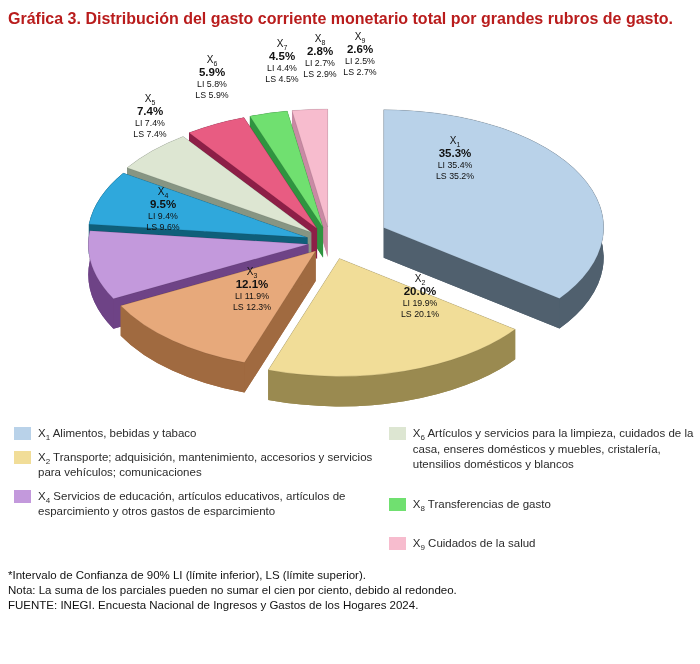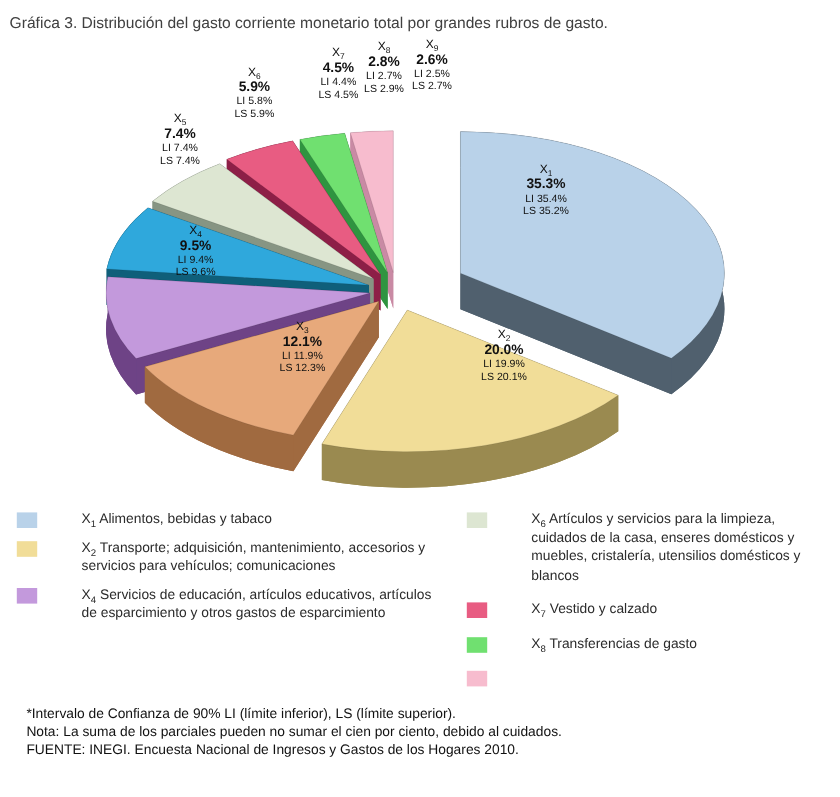--- a/index.html
+++ b/index.html
@@ -3,41 +3,41 @@
 <meta charset="utf-8">
 <style>
   html,body{margin:0;padding:0;background:#ffffff;}
   body{
     width:700px;height:664px;overflow:hidden;
     font-family:"Liberation Sans","DejaVu Sans",sans-serif;
     color:#1a1a1a;
   }
   .page{width:700px;height:664px;position:relative;}
   .chart-title{
-    font-size:13px;font-weight:normal;color:#404040;
+    font-size:16px;font-weight:bold;color:#b91c1c;
     padding:10px 8px 0 8px;line-height:18px;
   }
   .pie-wrap{width:700px;height:392px;margin-top:4px;position:relative;}
   svg text{font-family:"Liberation Sans","DejaVu Sans",sans-serif;}
   .legend{
     display:flex;flex-direction:row;align-items:flex-start;
     padding:2px 6px 0 14px;
   }
   .legend-col{display:flex;flex-direction:column;}
   .legend-col.left{width:364px;gap:8px;}
-  .legend-col.right{width:308px;margin-left:14px;gap:13px;}
+  .legend-col.right{width:308px;margin-left:14px;gap:24px;}
   .legend-item{display:flex;flex-direction:row;align-items:flex-start;}
   .legend-swatch{
     width:17px;height:13px;flex:0 0 17px;margin-top:1px;margin-right:7px;
   }
   .legend-label{
-    font-size:11.5px;line-height:15.5px;color:#2b2b2b;margin-left:30px;
+    font-size:11.5px;line-height:15.5px;color:#2b2b2b;
   }
   .legend-label sub{font-size:8px;line-height:0;}
-  .footer{margin-top:16px;padding-left:22px;}
+  .footer{margin-top:16px;padding-left:8px;}
   .footer div{font-size:11.5px;line-height:15px;color:#111;}
 </style>
 </head>
 <body>
 
 <div class="page">
 
   <div class="chart-title">Gráfica 3. Distribución del gasto corriente monetario total por grandes rubros de gasto.</div>
 
   <div class="pie-wrap">
@@ -176,32 +176,29 @@
           <span class="legend-swatch" style="background: rgb(195, 153, 220);"></span>
           <span class="legend-label">X<sub>4</sub> Servicios de educación, artículos educativos, artículos de esparcimiento y otros gastos de esparcimiento</span>
         </div>
       </div>
     <div class="legend-col right" id="legend-right">
         <div class="legend-item">
           <span class="legend-swatch" style="background: rgb(221, 230, 210);"></span>
           <span class="legend-label">X<sub>6</sub> Artículos y servicios para la limpieza, cuidados de la casa, enseres domésticos y muebles, cristalería, utensilios domésticos y blancos</span>
         </div>
         <div class="legend-item">
-          <span class="legend-swatch" style="background: rgb(232, 92, 130);"></span>
-          <span class="legend-label">X<sub>7</sub> Vestido y calzado</span>
-        </div>
-        <div class="legend-item">
           <span class="legend-swatch" style="background: rgb(112, 224, 112);"></span>
           <span class="legend-label">X<sub>8</sub> Transferencias de gasto</span>
         </div>
         <div class="legend-item">
           <span class="legend-swatch" style="background: rgb(247, 188, 206);"></span>
+          <span class="legend-label">X<sub>9</sub> Cuidados de la salud</span>
         </div>
       </div>
   </div>
 
   <div class="footer">
     <div>*Intervalo de Confianza de 90% LI (límite inferior), LS (límite superior).</div>
-    <div>Nota: La suma de los parciales pueden no sumar el cien por ciento, debido al cuidados.</div>
-    <div>FUENTE: INEGI. Encuesta Nacional de Ingresos y Gastos de los Hogares 2010.</div>
+    <div>Nota: La suma de los parciales pueden no sumar el cien por ciento, debido al redondeo.</div>
+    <div>FUENTE: INEGI. Encuesta Nacional de Ingresos y Gastos de los Hogares 2024.</div>
   </div>
 
 </div>
 
 </body></html>

